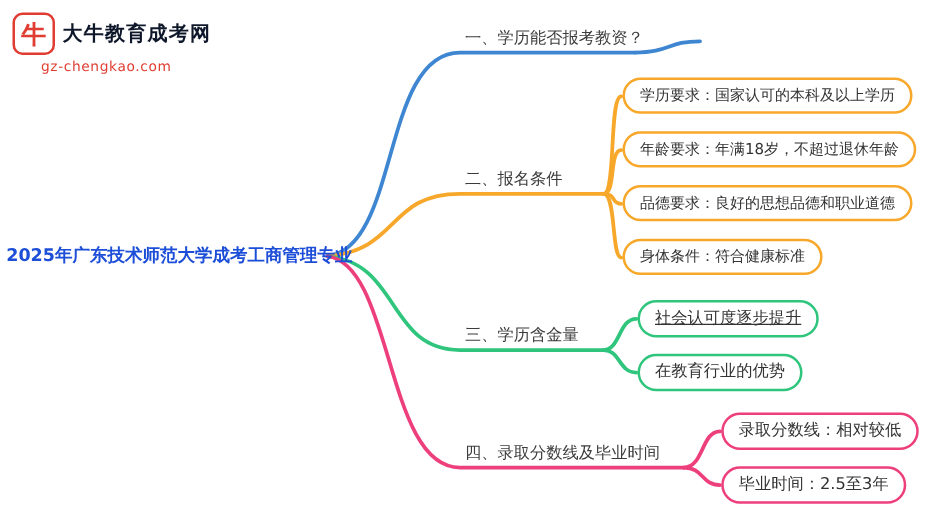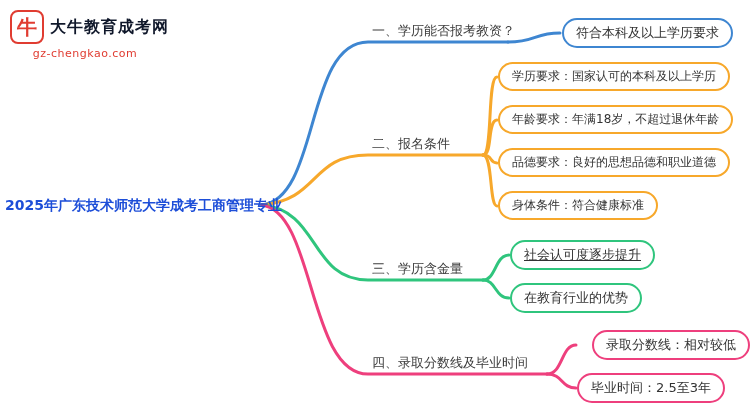--- a/index.html
+++ b/index.html
@@ -51,21 +51,21 @@
   .c3{border-color:#2fc57d;}
   .c4{border-color:#ee3f7d;}
 
   .l10{left:562px;top:18px;}
   .l20{left:498px;top:62px;}
   .l21{left:498px;top:105px;text-align:right;}
   .l22{left:498px;top:148px;}
   .l23{left:498px;top:191px;}
   .l30{left:510px;top:240px;text-decoration:underline;}
   .l31{left:510px;top:283px;}
-  .l40{left:592px;top:330px;}
+  .l40{left:577px;top:330px;}
   .l41{left:577px;top:373px;}
 </style>
 </head>
 <body>
 
 <div class="canvas">
 
   <svg class="connectors" viewBox="0 0 750 410" fill="none">
 
     <g stroke="#3e86d1" stroke-width="3" stroke-linecap="round">
@@ -102,21 +102,20 @@
     <div class="logo-domain">gz-chengkao.com</div>
   </div>
 
   <div class="node root">2025年广东技术师范大学成考工商管理专业</div>
 
   <div class="node branch bl1">一、学历能否报考教资？</div>
   <div class="node branch bl3">三、学历含金量</div>
   <div class="node branch bl2">二、报名条件</div>
   <div class="node branch bl4">四、录取分数线及毕业时间</div>
 
-  <div class="node leaf c1 l10">符合本科及以上学历要求</div>
 
   <div class="node leaf b2leaf c2 l20">学历要求：国家认可的本科及以上学历</div>
   <div class="node leaf b2leaf c2 l21">年龄要求：年满18岁，不超过退休年龄</div>
   <div class="node leaf b2leaf c2 l22">品德要求：良好的思想品德和职业道德</div>
   <div class="node leaf b2leaf c2 l23">身体条件：符合健康标准</div>
 
   <div class="node leaf c3 l30">社会认可度逐步提升</div>
   <div class="node leaf c3 l31">在教育行业的优势</div>
 
   <div class="node leaf c4 l40">录取分数线：相对较低</div>

